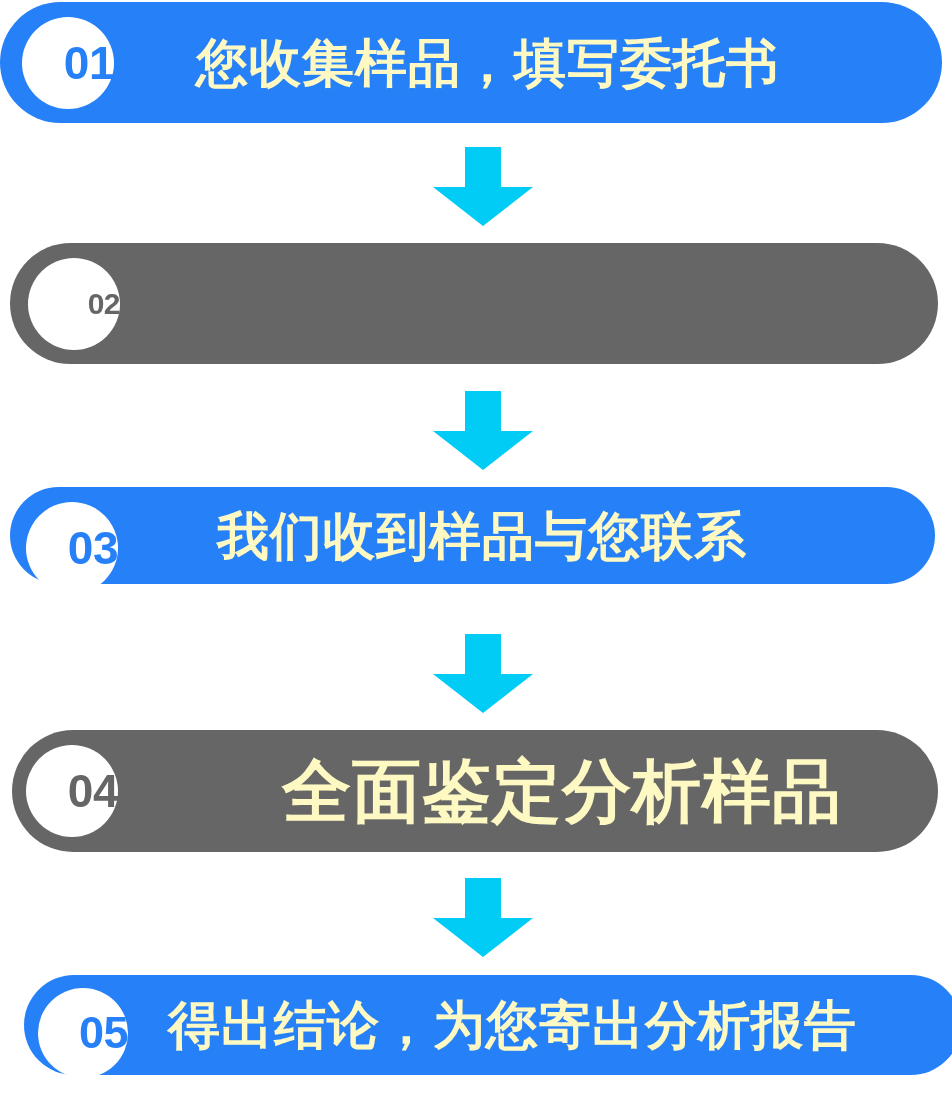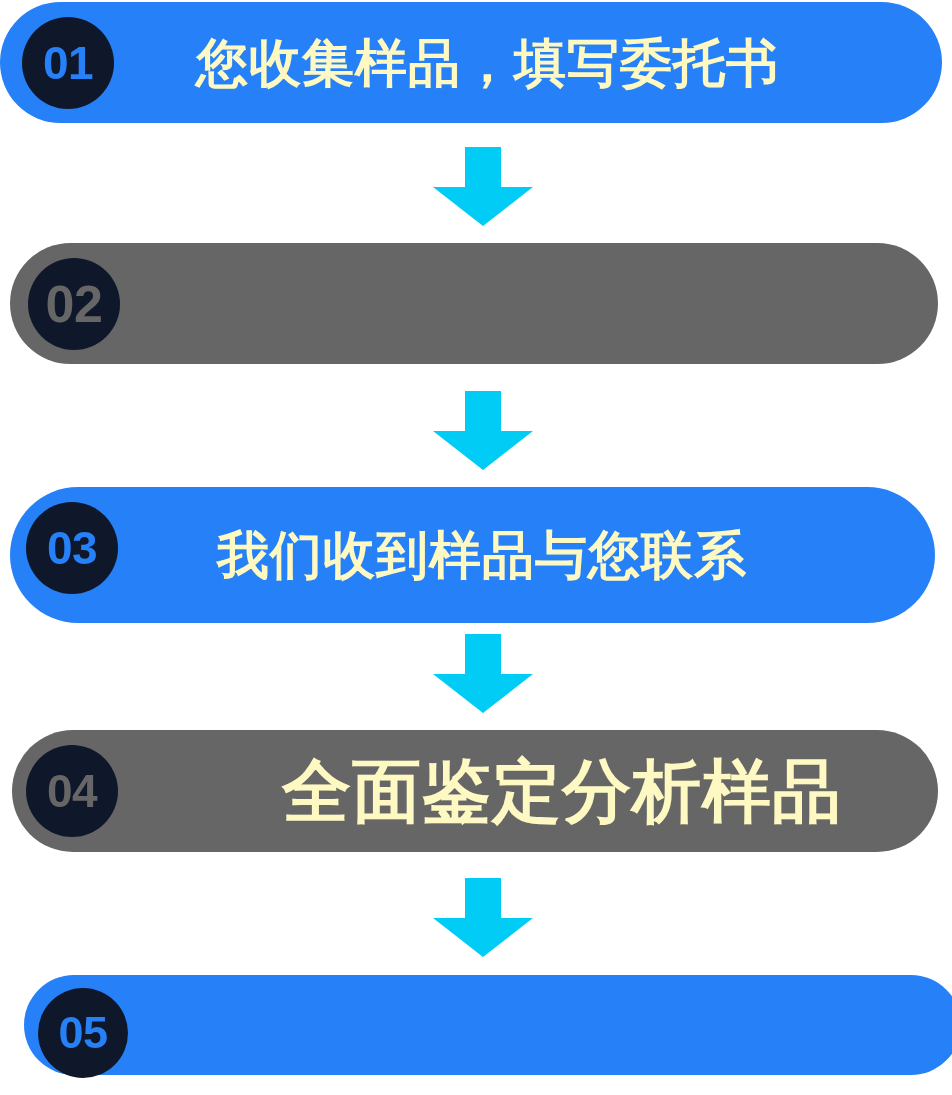--- a/index.html
+++ b/index.html
@@ -28,24 +28,24 @@
     border-radius: 999px;
     box-sizing: border-box;
   }
   .step-row.theme-blue  { background: #2680f8; }
   .step-row.theme-gray  { background: #666666; }
 
   
   .step-badge {
     position: absolute;
     border-radius: 50%;
-    background: #0f172a;
+    background: #ffffff;
     display: flex;
     align-items: center;
-    justify-content: center;
+    justify-content: flex-end;
     box-sizing: border-box;
   }
   .step-badge-num {
     font-weight: 700;
     letter-spacing: -0.5px;
     line-height: 1;
     font-family: "Liberation Sans", "DejaVu Sans", sans-serif;
   }
   .theme-blue .step-badge-num { color: #2680f8; }
   .theme-gray .step-badge-num { color: #666666; }
@@ -85,33 +85,34 @@
       <path d="M32 0 H68 V40 H100 L50 79 L0 40 H32 Z" fill="#00ccf5"></path>
     </svg>
     <div class="step-row theme-blue" style="left: 0px; top: 2px; width: 942px; height: 121px;">
       <div class="step-badge" style="width: 92px; height: 92px; left: 22px; top: 14.5px;">
         <span class="step-badge-num" style="font-size: 46px;">01</span>
       </div>
       <div class="step-label" style="left: 196px; font-size: 52px; top: 50%; transform: translateY(-50%);">您收集样品，填写委托书</div>
     </div>
     <div class="step-row theme-gray" style="left: 10px; top: 243px; width: 928px; height: 121px;">
       <div class="step-badge" style="width: 92px; height: 92px; left: 18px; top: 14.5px;">
-        <span class="step-badge-num" style="font-size: 52px;">02</span>
+        <span class="step-badge-num" style="font-size: 30px;">02</span>
       </div>
     </div>
-    <div class="step-row theme-blue" style="left: 10px; top: 487px; width: 925px; height: 136px;">
+    <div class="step-row theme-blue" style="left: 10px; top: 487px; width: 925px; height: 97px;">
       <div class="step-badge" style="width: 92px; height: 92px; left: 16px; top: 14.5px;">
         <span class="step-badge-num" style="font-size: 46px;">03</span>
       </div>
       <div class="step-label" style="left: 207px; font-size: 52px; top: 50%; transform: translateY(-50%);">我们收到样品与您联系</div>
     </div>
     <div class="step-row theme-gray" style="left: 12px; top: 730px; width: 926px; height: 122px;">
       <div class="step-badge" style="width: 92px; height: 92px; left: 14px; top: 15px;">
         <span class="step-badge-num" style="font-size: 46px;">04</span>
       </div>
       <div class="step-label" style="left: 270px; font-size: 69px; top: 50%; transform: translateY(-50%);">全面鉴定分析样品</div>
     </div>
     <div class="step-row theme-blue" style="left: 24px; top: 975px; width: 937px; height: 100px;">
       <div class="step-badge" style="width: 90px; height: 90px; left: 14px; top: 12.5px;">
         <span class="step-badge-num" style="font-size: 45px;">05</span>
       </div>
+      <div class="step-label" style="left: 144px; font-size: 52px; top: 50%; transform: translateY(-50%);">得出结论，为您寄出分析报告</div>
     </div>
   </div>
 
 </body></html>

